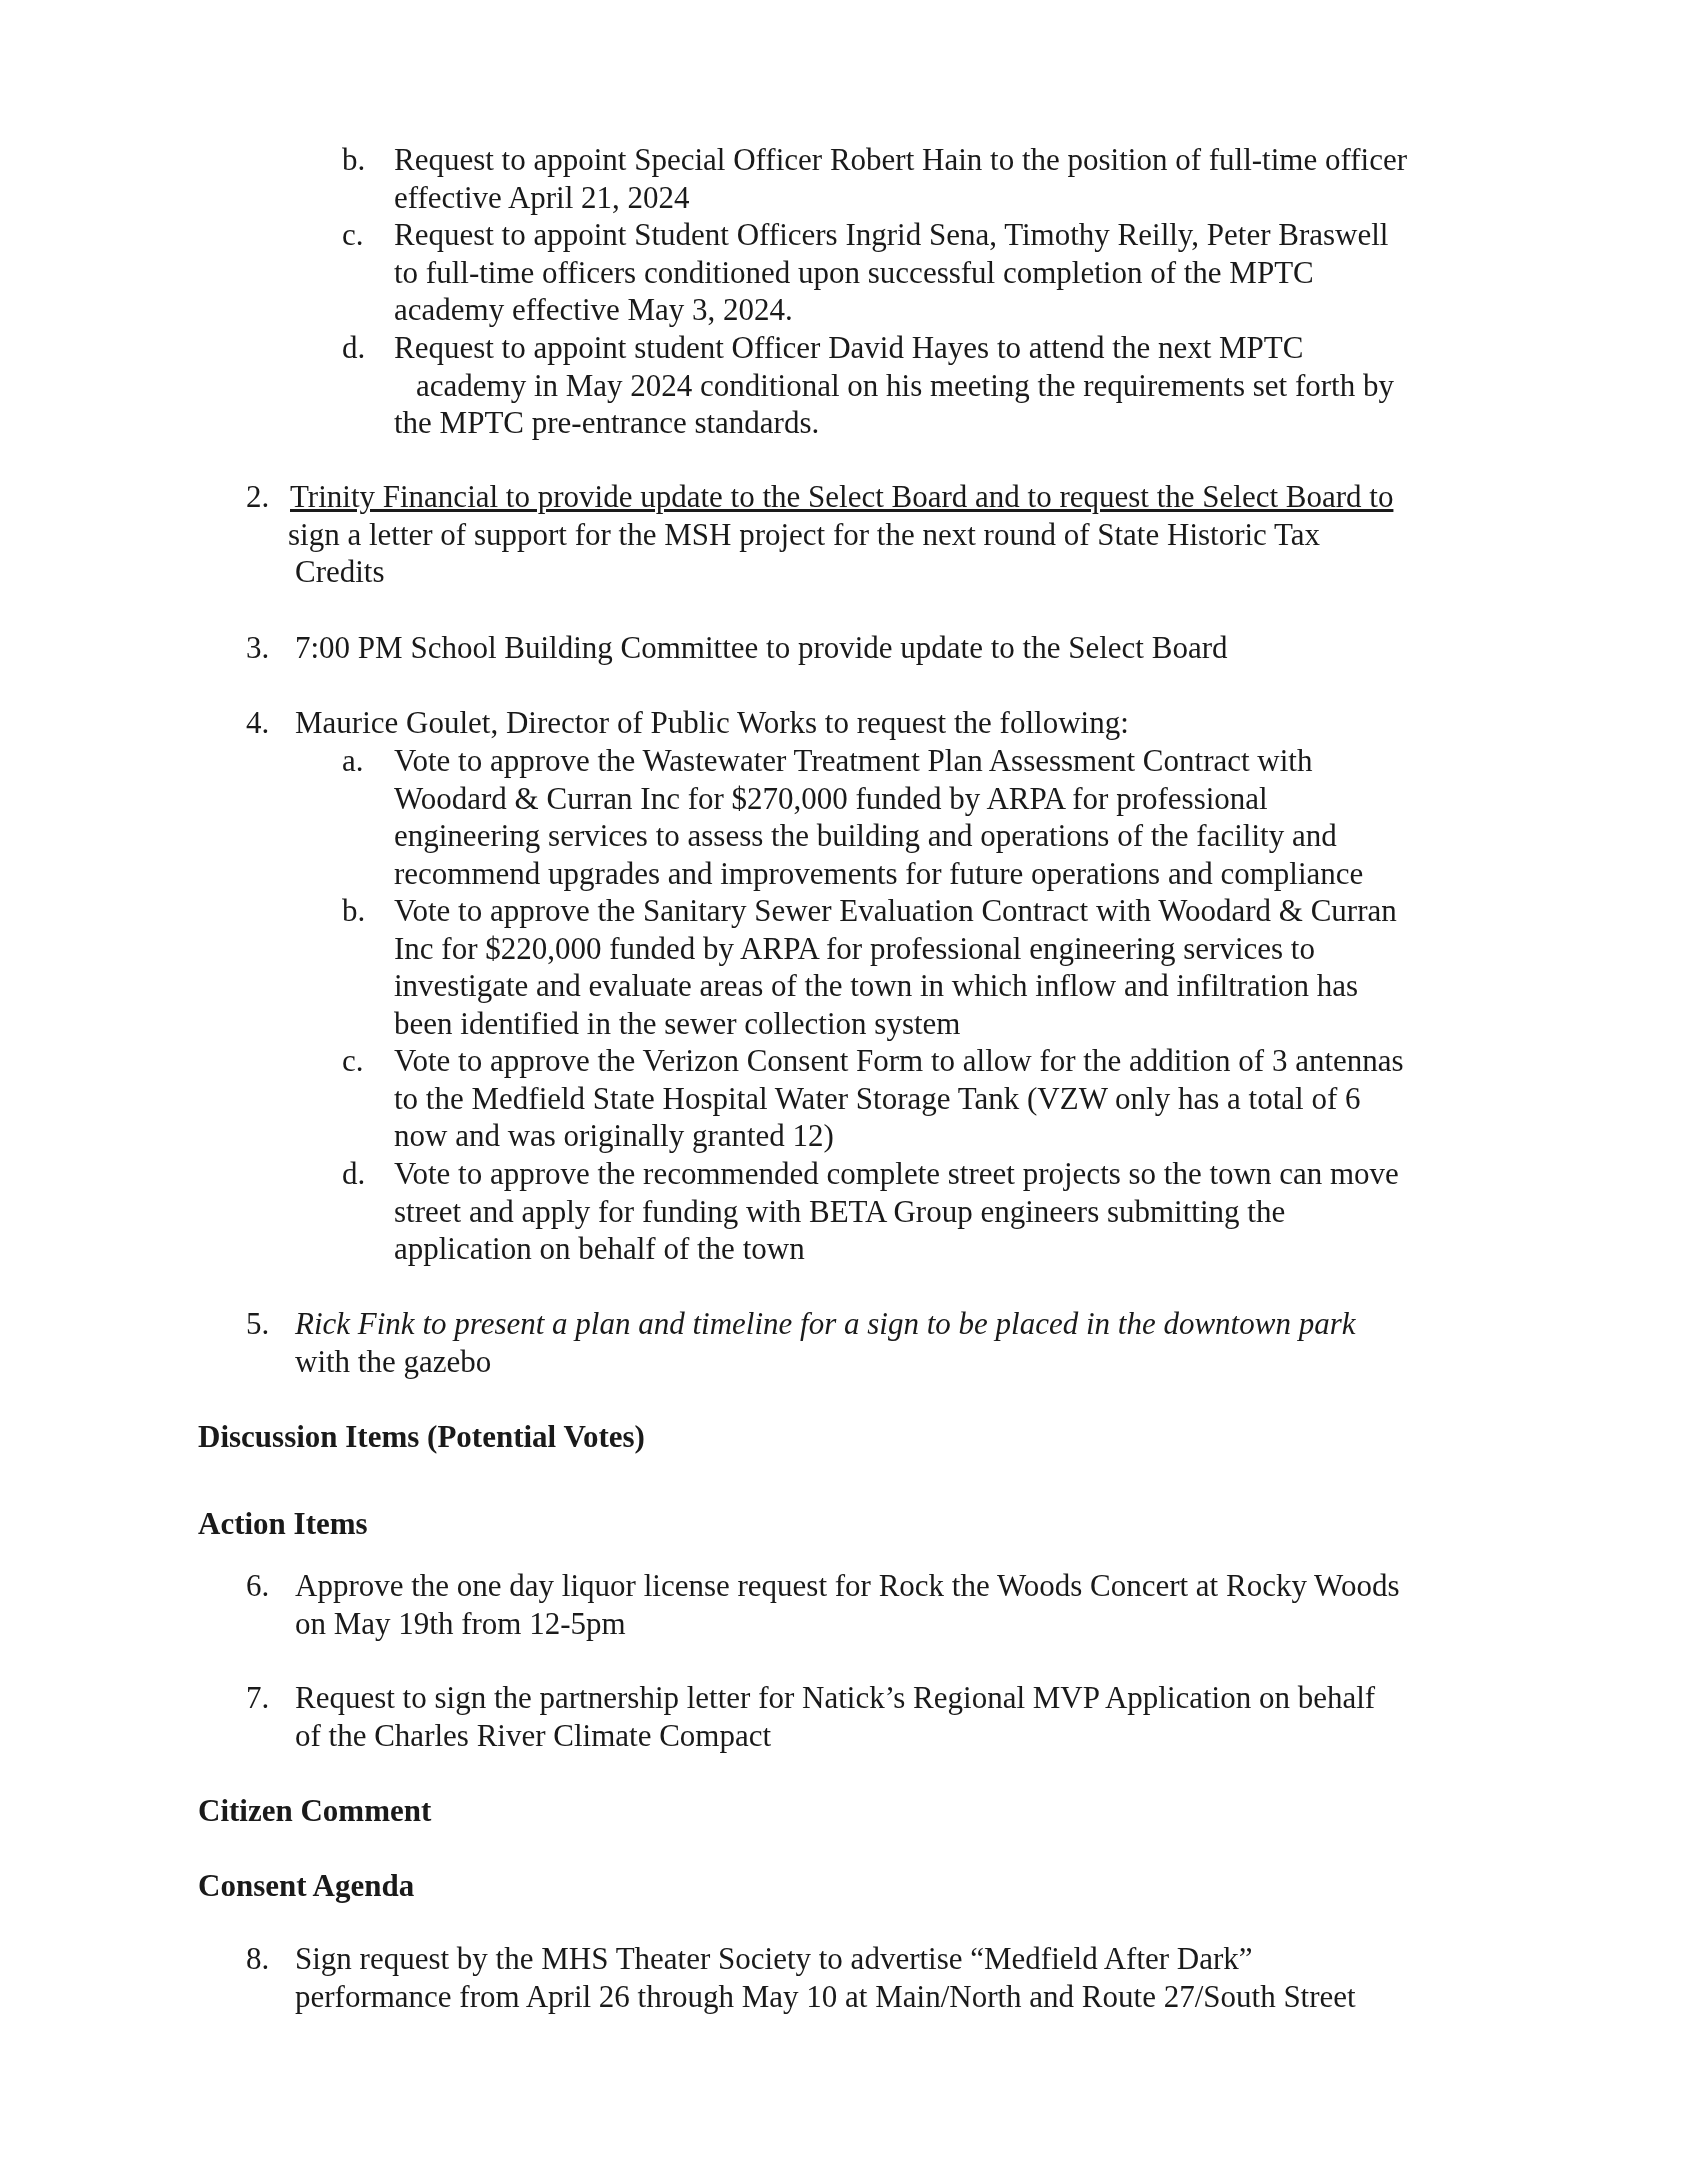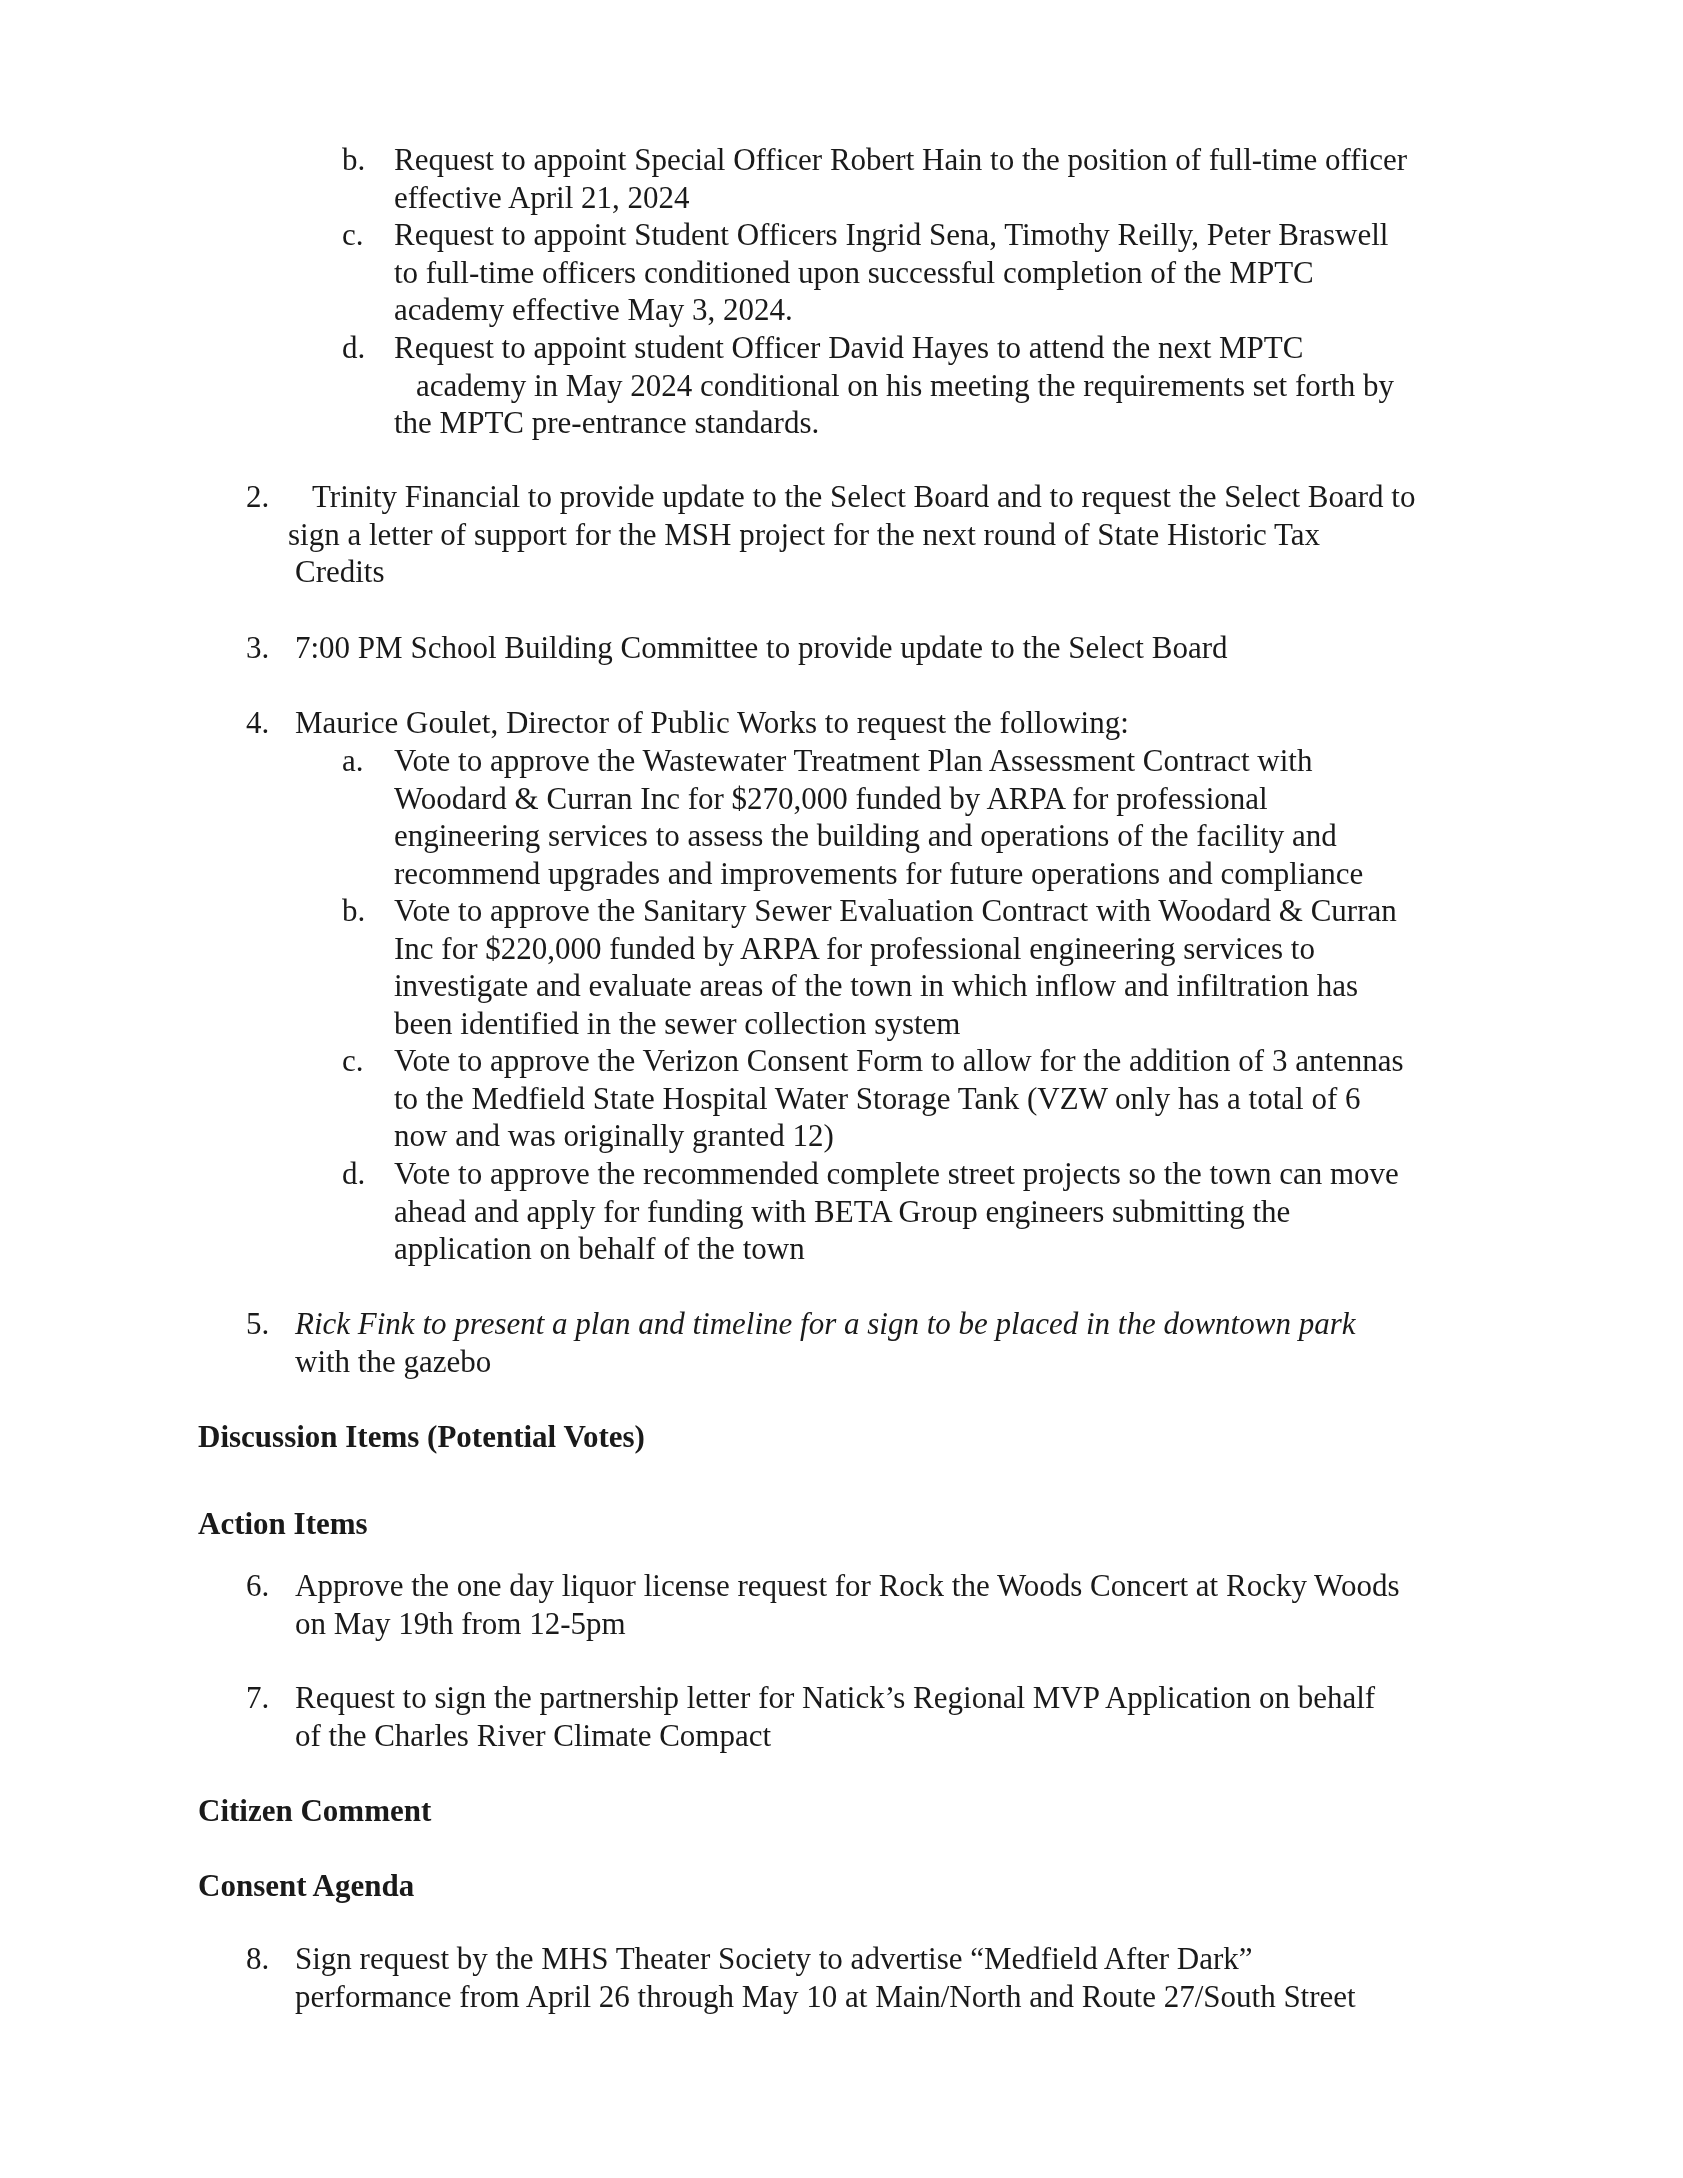--- a/index.html
+++ b/index.html
@@ -26,21 +26,21 @@
       <span class="line" style="left: 394px; top: 75px;">academy effective May 3, 2024.</span>
     </div>
     <div class="blk" style="top: 329px;">
       <span class="num line" style="left: 342px; top: 0px;">d.</span>
       <span class="line" style="left: 394px; top: 0px;">Request to appoint student Officer David Hayes to attend the next MPTC</span>
       <span class="line" style="left: 416px; top: 38px;">academy in May 2024 conditional on his meeting the requirements set forth by</span>
       <span class="line" style="left: 394px; top: 75px;">the MPTC pre-entrance standards.</span>
     </div>
     <div class="blk" style="top: 478px;">
       <span class="num line" style="left: 246px; top: 0px;">2.</span>
-      <span class="line" style="left: 312px; top: 0px;">Trinity Financial to provide update to the Select Board and to request the Select Board to</span>
+      <span class="line" style="left: 290px; top: 0px; text-decoration: underline;">Trinity Financial to provide update to the Select Board and to request the Select Board to</span>
       <span class="line" style="left: 288px; top: 38px;">sign a letter of support for the MSH project for the next round of State Historic Tax</span>
       <span class="line" style="left: 295px; top: 75px;">Credits</span>
     </div>
     <div class="blk" style="top: 629px;">
       <span class="num line" style="left: 246px; top: 0px;">3.</span>
       <span class="line" style="left: 295px; top: 0px;">7:00 PM School Building Committee to provide update to the Select Board</span>
     </div>
     <div class="blk" style="top: 704px;">
       <span class="num line" style="left: 246px; top: 0px;">4.</span>
       <span class="line" style="left: 295px; top: 0px;">Maurice Goulet, Director of Public Works to request the following:</span>
@@ -61,21 +61,21 @@
     </div>
     <div class="blk" style="top: 1042px;">
       <span class="num line" style="left: 342px; top: 0px;">c.</span>
       <span class="line" style="left: 394px; top: 0px;">Vote to approve the Verizon Consent Form to allow for the addition of 3 antennas</span>
       <span class="line" style="left: 394px; top: 38px;">to the Medfield State Hospital Water Storage Tank (VZW only has a total of 6</span>
       <span class="line" style="left: 394px; top: 75px;">now and was originally granted 12)</span>
     </div>
     <div class="blk" style="top: 1155px;">
       <span class="num line" style="left: 342px; top: 0px;">d.</span>
       <span class="line" style="left: 394px; top: 0px;">Vote to approve the recommended complete street projects so the town can move</span>
-      <span class="line" style="left: 394px; top: 38px;">ahead and apply for funding with BETA Group engineers submitting the</span>
+      <span class="line" style="left: 394px; top: 38px;">street and apply for funding with BETA Group engineers submitting the</span>
       <span class="line" style="left: 394px; top: 75px;">application on behalf of the town</span>
     </div>
     <div class="blk" style="top: 1305px;">
       <span class="num line" style="left: 246px; top: 0px;">5.</span>
       <span class="line" style="left: 295px; top: 0px; font-style: italic;">Rick Fink to present a plan and timeline for a sign to be placed in the downtown park</span>
       <span class="line" style="left: 295px; top: 38px;">with the gazebo</span>
     </div>
     <div class="blk" style="top: 1567px;">
       <span class="num line" style="left: 246px; top: 0px;">6.</span>
       <span class="line" style="left: 295px; top: 0px;">Approve the one day liquor license request for Rock the Woods Concert at Rocky Woods</span>

